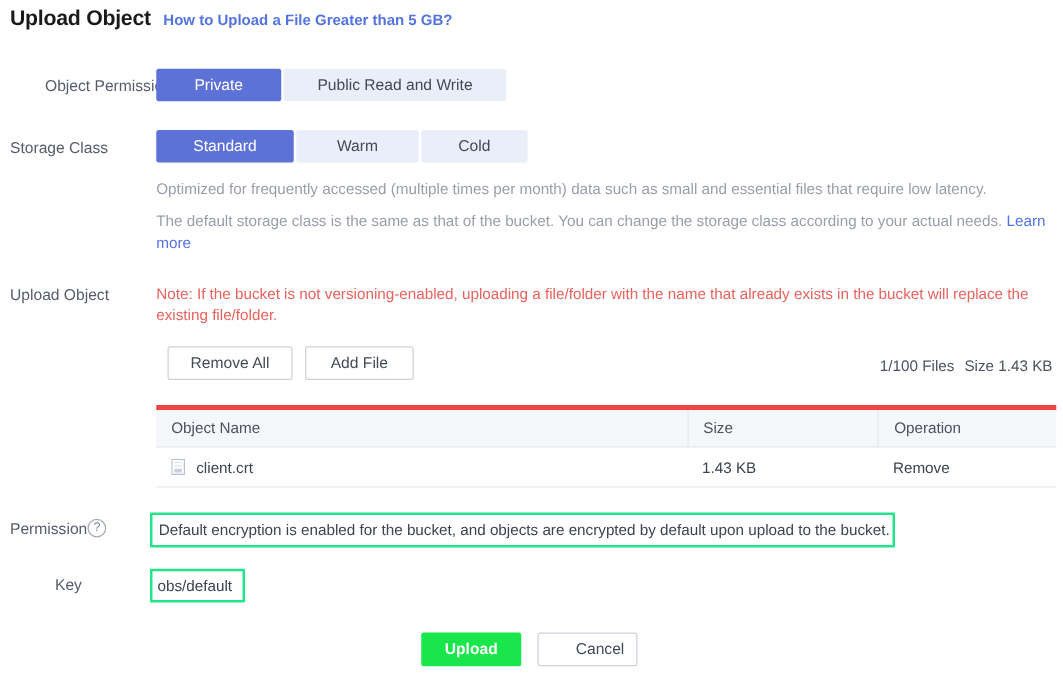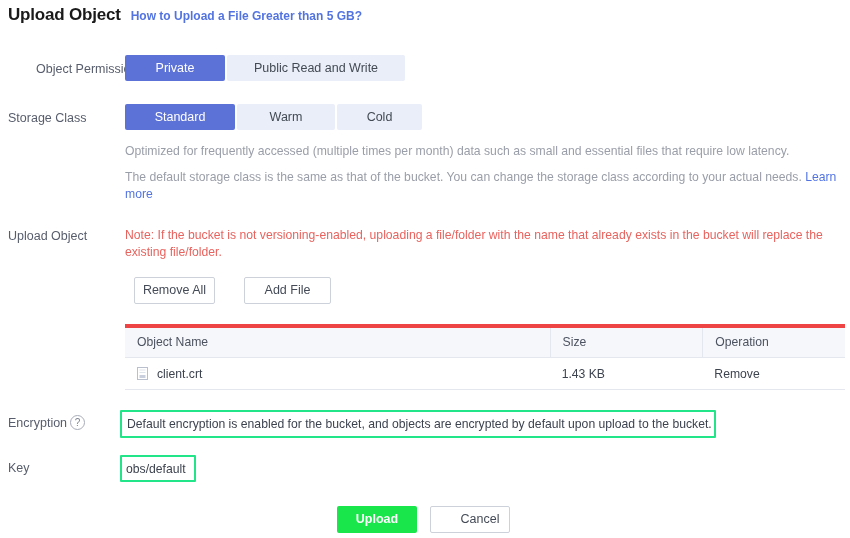--- a/index.html
+++ b/index.html
@@ -264,23 +264,26 @@
     <div class="seg" style="width:98px;">Warm</div>
     <div class="seg" style="width:85px;">Cold</div>
   </div>
 
   <div class="desc" style="top:143px;">Optimized for frequently accessed (multiple times per month) data such as small and essential files that require low latency.</div>
   <div class="desc" style="top:169px;"><span>The default storage class is the same as that of the bucket. You can change the storage class according to your actual needs. </span><a>Learn more</a></div>
 
   <div class="row-label" style="top:229px;">Upload Object</div>
   <div class="note">Note: If the bucket is not versioning-enabled, uploading a file/folder with the name that already exists in the bucket will replace the existing file/folder.</div>
 
-  <div class="btn" style="left:134px; top:277px; width:81px;">Remove All</div>
+  <div class="btn" style="left:134px; top:277px; width:100px;">Remove All</div>
   <div class="btn" style="left:244px; top:277px; width:87px;">Add File</div>
 
+  <div class="file-stats">
+    <span>1/100 Files</span><span class="sp"></span><span>Size</span>&nbsp;<span>1.43 KB</span>
+  </div>
 
   <div class="tbl">
     <div class="tbl-head">
       <div class="th c-name">Object Name</div>
       <div class="th c-size">Size</div>
       <div class="th c-op">Operation</div>
     </div>
     <div class="tbl-row">
       <div class="td c-name">
         <span class="file-icon">
@@ -291,25 +294,25 @@
             <rect x="2.5" y="5" width="6" height="1" fill="#dfe3ea"></rect>
           </svg>
         </span>
         <span>client.crt</span>
       </div>
       <div class="td c-size">1.43 KB</div>
       <div class="td c-op link-cell">Remove</div>
     </div>
   </div>
 
-  <div class="row-label" style="top:416px;">Encryption</div>
+  <div class="row-label" style="top:416px;">Permission</div>
   <div class="help-icon">?</div>
   <div class="enc-text">Default encryption is enabled for the bucket, and objects are encrypted by default upon upload to the bucket.</div>
   <div class="hl" style="left:120px; top:410px; width:596px; height:28px;"></div>
 
-  <div class="row-label" style="top:461px;">Key</div>
+  <div class="row-label" style="top:461px;margin-left:36px;">Key</div>
   <div class="key-text">obs/default</div>
   <div class="hl" style="left:120px; top:455px; width:76px; height:27px;"></div>
 
   <div class="btn-upload">Upload</div>
   <div class="btn btn-cancel">Cancel</div>
 
 </div>
 
 </body></html>

